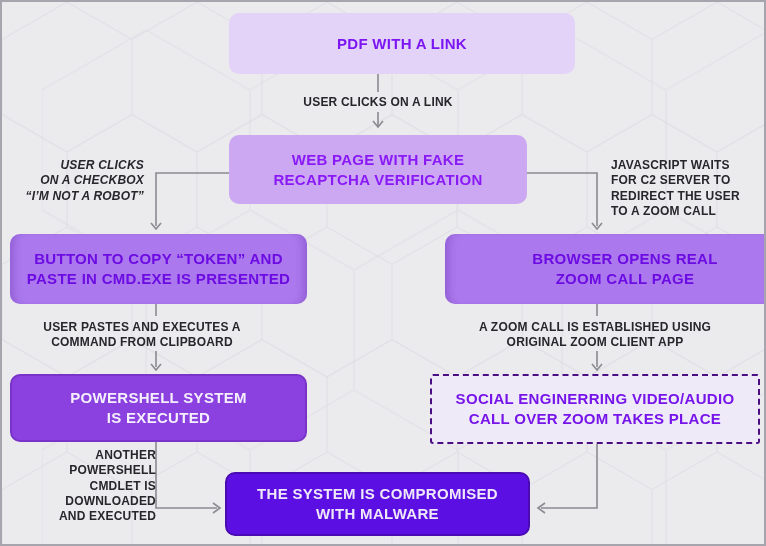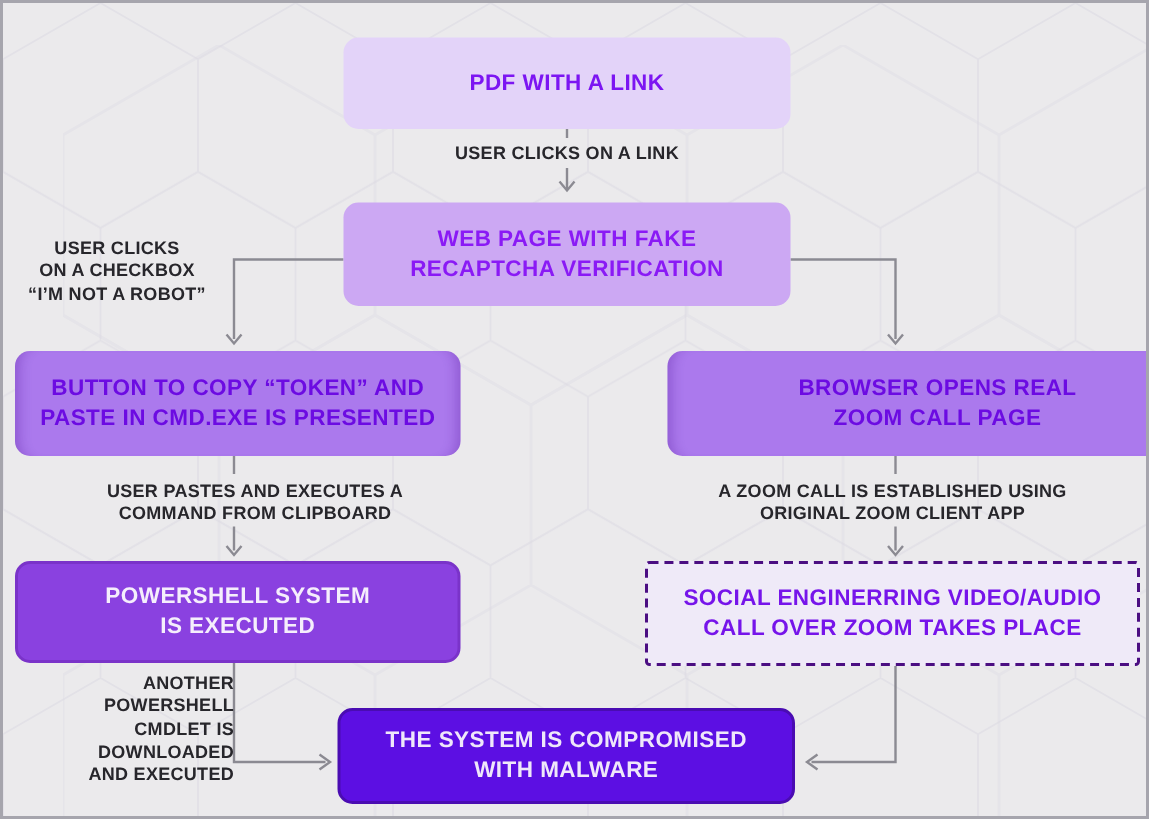--- a/index.html
+++ b/index.html
@@ -36,21 +36,21 @@
     text-align: center;
     border-radius: 10px;
     font-weight: 700;
     font-size: 15px;
     letter-spacing: .3px;
     line-height: 1.32;
     z-index: 2;
   }
   .node-label { white-space: pre-line; }
 
-  .n-pdf   { left: 227px; top: 23px;  width: 298px; height: 61px;
+  .n-pdf   { left: 227px; top: 11px;  width: 346px; height: 61px;
              background: var(--box-light-fill); color: var(--box-light-text); }
   .n-web   { left: 227px; top: 133px; width: 298px; height: 69px;
              background: var(--box-lav-fill); color: var(--box-lav-text); }
   .n-copy  { left: 8px;   top: 232px; width: 297px; height: 70px;
              background: var(--box-mid-fill); color: var(--box-mid-text);
              box-shadow: inset 10px 0 8px -7px rgba(80,20,150,.30), inset -10px 0 8px -7px rgba(80,20,150,.30); }
   .n-zoom  { left: 443px; top: 232px; width: 360px; height: 70px;
              background: var(--box-mid-fill); color: var(--box-mid-text);
              box-shadow: inset 10px 0 8px -7px rgba(80,20,150,.30), inset -10px 0 8px -7px rgba(80,20,150,.30); }
   .n-ps    { left: 8px;   top: 372px; width: 297px; height: 68px;
@@ -67,23 +67,23 @@
     position: absolute;
     font-size: 12px;
     font-weight: 700;
     letter-spacing: .2px;
     line-height: 1.28;
     color: var(--label-text, #27262B);
     white-space: pre-line;
     z-index: 2;
   }
   .l-clicks   { left: 276px; top: 93px;  width: 200px; text-align: center; }
-  .l-checkbox { left: 10px;  top: 156px; width: 132px; text-align: center; }
+  .l-checkbox { left: 10px;  top: 156px; width: 132px; text-align: right; font-style: italic; }
   .l-js       { left: 609px; top: 156px; width: 150px; text-align: left; }
-  .l-pastes   { left: 48px;  top: 318px; width: 240px; text-align: center; }
+  .l-pastes   { left: 20px;  top: 318px; width: 240px; text-align: center; }
   .l-zoomest  { left: 463px; top: 318px; width: 260px; text-align: center; }
   .l-another  { left: 49px;  top: 446px; width: 105px; text-align: right; }
 </style>
 </head>
 <body>
 
 <div class="canvas">
 
   <svg class="bg-pattern" width="766" height="546" viewBox="0 0 766 546" aria-hidden="true">
     <defs>
@@ -156,20 +156,24 @@
     <span class="node-label">THE SYSTEM IS COMPROMISED
 WITH MALWARE</span>
   </div>
 
   <div class="elabel l-clicks">USER CLICKS ON A LINK</div>
 
   <div class="elabel l-checkbox">USER CLICKS
 ON A CHECKBOX
 “I’M NOT A ROBOT”</div>
 
+  <div class="elabel l-js">JAVASCRIPT WAITS
+FOR C2 SERVER TO
+REDIRECT THE USER
+TO A ZOOM CALL</div>
 
   <div class="elabel l-pastes">USER PASTES AND EXECUTES A
 COMMAND FROM CLIPBOARD</div>
 
   <div class="elabel l-zoomest">A ZOOM CALL IS ESTABLISHED USING
 ORIGINAL ZOOM CLIENT APP</div>
 
   <div class="elabel l-another">ANOTHER
 POWERSHELL
 CMDLET IS

